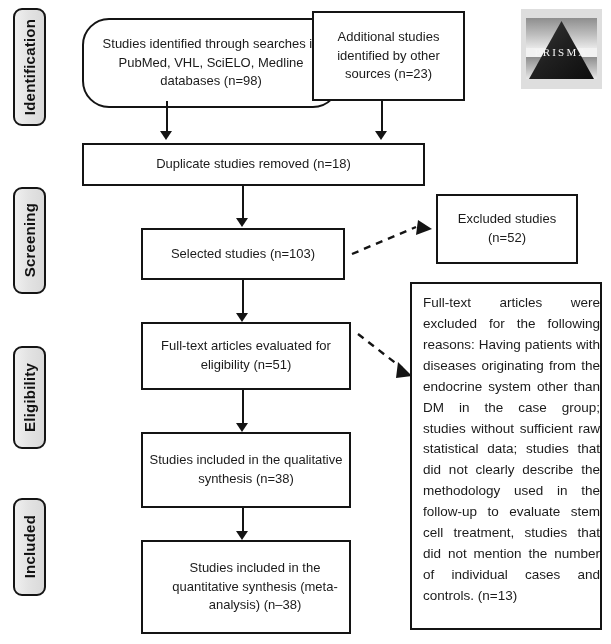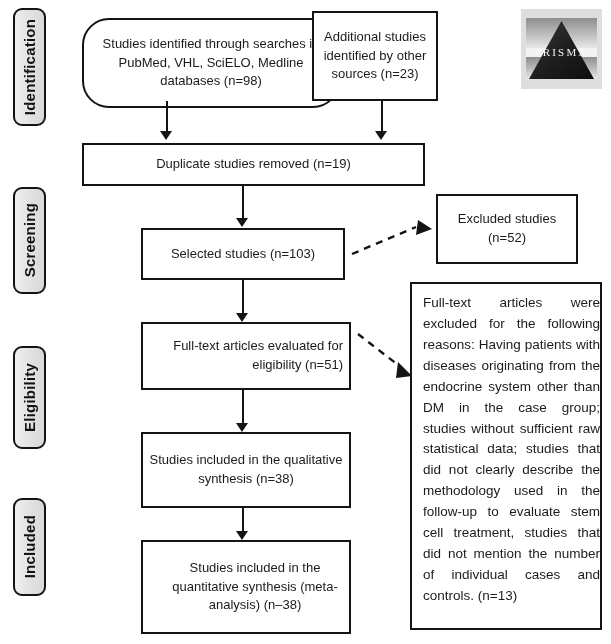--- a/index.html
+++ b/index.html
@@ -105,21 +105,21 @@
   </div>
 
   <div class="phase" style="left:13px; top:498px; width:33px; height:98px;">
     <span>Included</span>
   </div>
 
   <div class="box" style="left:82px; top:18px; width:258px; height:90px;border-radius:27px;">
     <span>Studies identified through searches in PubMed, VHL, SciELO, Medline databases (n=98)</span>
   </div>
 
-  <div class="box" style="left:312px; top:11px; width:126px; height:90px;">
+  <div class="box" style="left:312px; top:11px; width:153px; height:90px;">
     <span>Additional studies identified by other sources (n=23)</span>
   </div>
 
   <div class="logo" style="left:521px; top:9px; width:81px; height:80px;">
     <svg width="81" height="80" viewBox="0 0 81 80">
       <defs>
         <linearGradient id="lgBand" x1="0" y1="0" x2="0" y2="1">
           <stop offset="0%" stop-color="#8e8e8e"></stop>
           <stop offset="55%" stop-color="#bdbdbd"></stop>
           <stop offset="100%" stop-color="#e8e8e8"></stop>
@@ -139,21 +139,21 @@
     </svg>
   </div>
 
   <div class="vline" style="left:166px; top:101px; height:32px;"></div>
   <div class="arrowhead-down" style="left:160px; top:131px;"></div>
 
   <div class="vline" style="left:381px; top:101px; height:32px;"></div>
   <div class="arrowhead-down" style="left:375px; top:131px;"></div>
 
   <div class="box" style="left:82px; top:143px; width:343px; height:43px;">
-    <span>Duplicate studies removed (n=19)</span>
+    <span>Duplicate studies removed (n=18)</span>
   </div>
 
   <div class="vline" style="left:242px; top:186px; height:33px;"></div>
   <div class="arrowhead-down" style="left:236px; top:218px;"></div>
 
   <div class="box" style="left:141px; top:228px; width:204px; height:52px;text-align:right;">
     <span>Selected studies (n=103)</span>
   </div>
 
   <div class="box" style="left:436px; top:194px; width:142px; height:70px;">
@@ -161,21 +161,21 @@
   </div>
 
   <svg class="dashed-svg" style="left:350px; top:218px;" width="88" height="40">
     <line x1="2" y1="36" x2="66" y2="9" stroke="#141414" stroke-width="2.4" stroke-dasharray="7,6"></line>
     <polygon points="68,2 82,11 66,17" fill="#141414"></polygon>
   </svg>
 
   <div class="vline" style="left:242px; top:280px; height:34px;"></div>
   <div class="arrowhead-down" style="left:236px; top:313px;"></div>
 
-  <div class="box" style="left:141px; top:322px; width:210px; height:68px;text-align:right;">
+  <div class="box" style="left:141px; top:322px; width:210px; height:68px;">
     <span>Full-text articles evaluated for eligibility (n=51)</span>
   </div>
 
   <svg class="dashed-svg" style="left:356px; top:330px;" width="66" height="54">
     <line x1="2" y1="4" x2="46" y2="38" stroke="#141414" stroke-width="2.4" stroke-dasharray="7,6"></line>
     <polygon points="42,32 56,46 40,48" fill="#141414"></polygon>
   </svg>
 
   <div class="box justified" style="left:410px; top:282px; width:192px; height:348px;">
     <span>Full-text articles were excluded for the following reasons: Having patients with diseases originating from the endocrine system other than DM in the case group; studies without sufficient raw statistical data; studies that did not clearly describe the methodology used in the follow-up to evaluate stem cell treatment, studies that did not mention the number of individual cases and controls. (n=13)</span>

